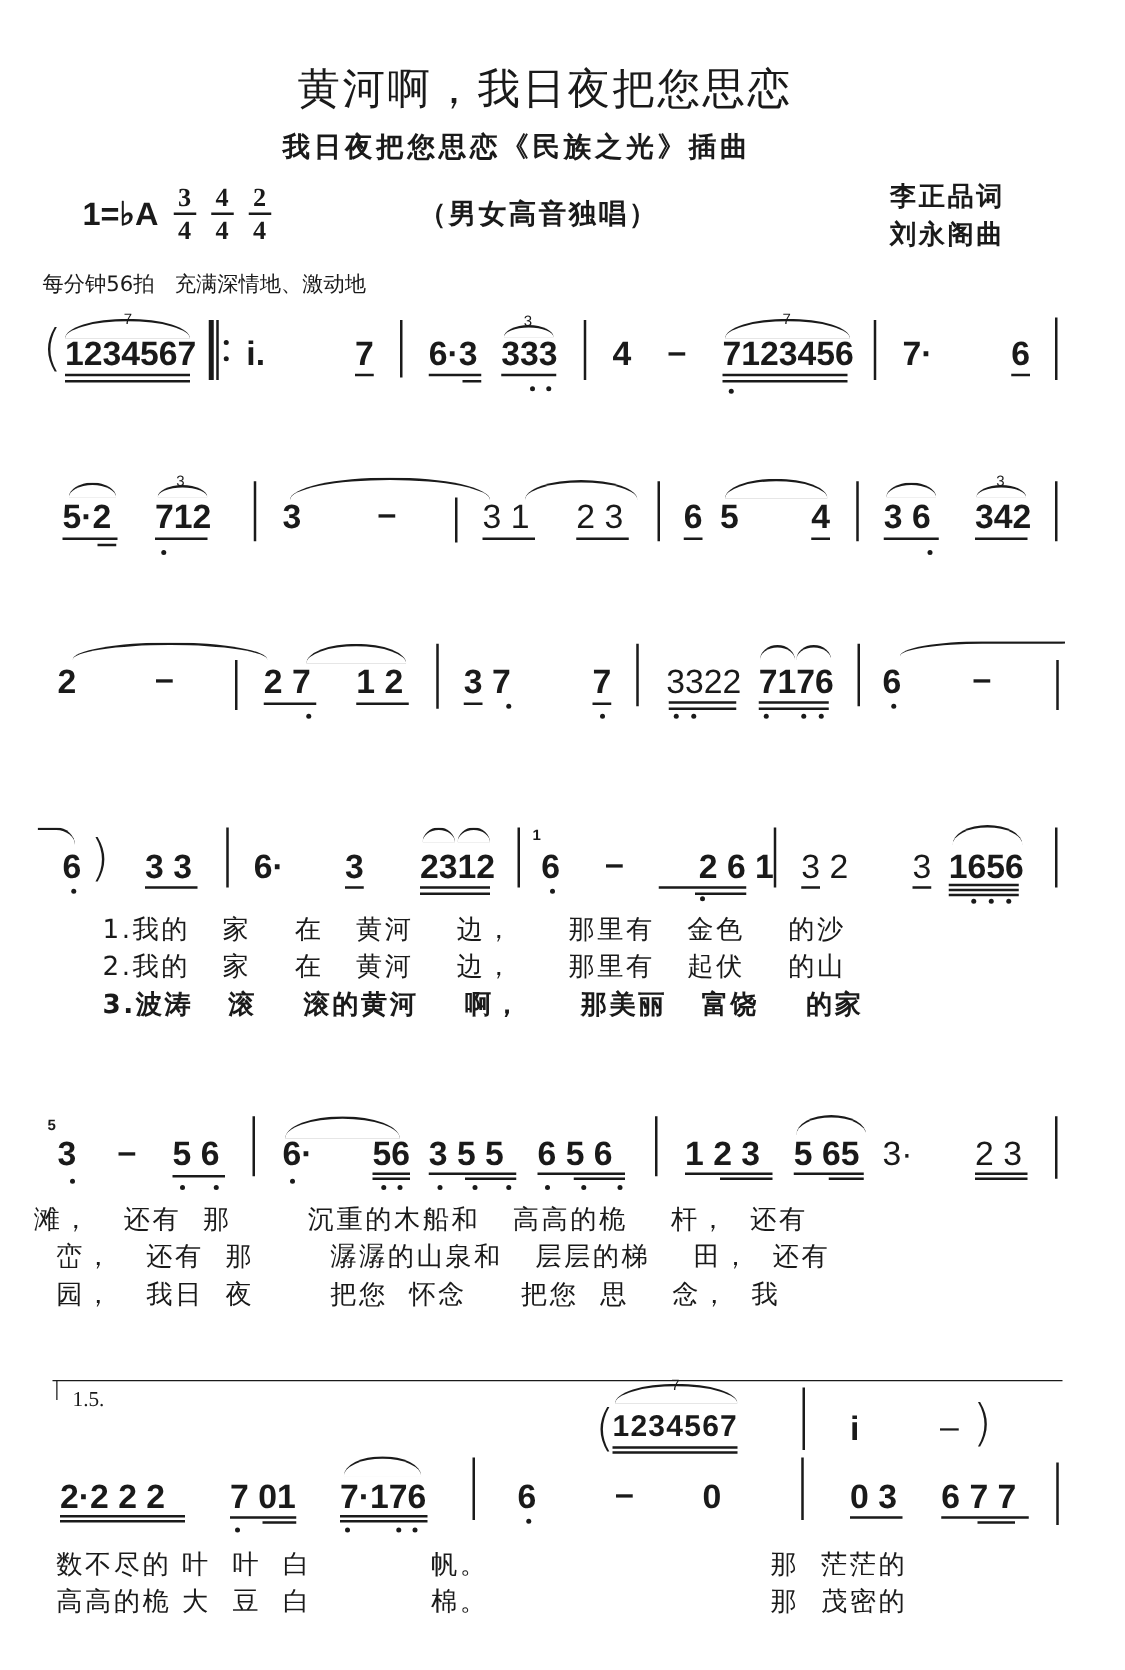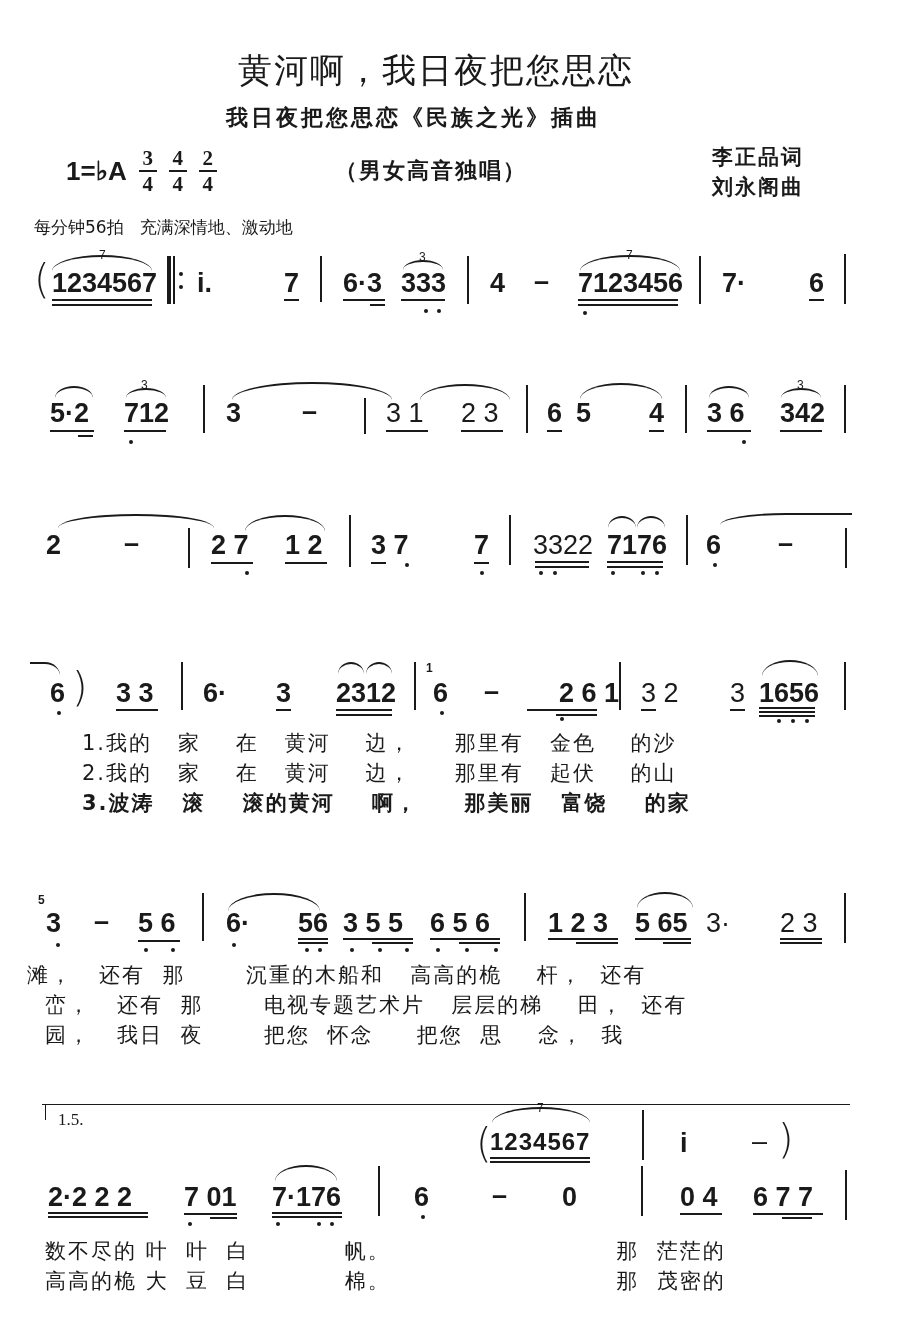--- a/index.html
+++ b/index.html
@@ -262,21 +262,21 @@
   <div class="n" style="left:635px;top:908px;">5 65</div>
   <div class="ul" style="left:635px;top:938px;width:56px;"></div>
   <div class="ul" style="left:663px;top:942px;width:28px;"></div>
   <div class="n thin" style="left:706px;top:908px;">3·</div>
   <div class="n thin" style="left:780px;top:908px;">2 3</div>
   <div class="ul" style="left:780px;top:938px;width:42px;"></div>
   <div class="ul" style="left:780px;top:942px;width:42px;"></div>
   <div class="bl" style="left:844px;top:893px;height:50px;"></div>
 
   <div class="lyr" style="left:27px;top:960px;">滩，   还有  那       沉重的木船和   高高的桅    杆，  还有</div>
-  <div class="lyr" style="left:45px;top:990px;">峦，   还有  那       电视专题艺术片   层层的梯    田，  还有</div>
+  <div class="lyr" style="left:45px;top:990px;">峦，   还有  那       潺潺的山泉和   层层的梯    田，  还有</div>
   <div class="lyr" style="left:45px;top:1020px;">园，   我日  夜       把您  怀念     把您  思    念，  我</div>
 </div>
 
 <div>
   <div class="ul" style="left:42px;top:1104px;width:808px;height:1px;"></div>
   <div class="bl" style="left:45px;top:1104px;height:16px;width:1px;"></div>
   <div class="volta" style="left:58px;top:1110px;">1.5.</div>
 
   <div class="paren" style="left:476px;top:1120px;">(</div>
   <div class="arc" style="left:492px;top:1107px;width:98px;"></div>
@@ -302,21 +302,21 @@
   <div class="ul" style="left:272px;top:1216px;width:70px;"></div>
   <div class="dot" style="left:276px;top:1222px;"></div>
   <div class="dot" style="left:317px;top:1222px;"></div>
   <div class="dot" style="left:330px;top:1222px;"></div>
   <div class="bl" style="left:378px;top:1166px;height:50px;"></div>
   <div class="n" style="left:414px;top:1182px;">6</div>
   <div class="dot" style="left:421px;top:1215px;"></div>
   <div class="n" style="left:492px;top:1180px;">–</div>
   <div class="n" style="left:562px;top:1182px;">0</div>
   <div class="bl" style="left:641px;top:1166px;height:50px;"></div>
-  <div class="n" style="left:680px;top:1182px;">0 4</div>
+  <div class="n" style="left:680px;top:1182px;">0 3</div>
   <div class="ul" style="left:680px;top:1213px;width:42px;"></div>
   <div class="n" style="left:753px;top:1182px;">6 7 7</div>
   <div class="ul" style="left:753px;top:1213px;width:70px;"></div>
   <div class="ul" style="left:782px;top:1217px;width:30px;"></div>
   <div class="bl" style="left:845px;top:1170px;height:50px;"></div>
 
   <div class="lyr" style="left:45px;top:1236px;">数不尽的 叶  叶  白           帆。                          那  茫茫的</div>
   <div class="lyr" style="left:45px;top:1266px;">高高的桅 大  豆  白           棉。                          那  茂密的</div>
 </div>
 

